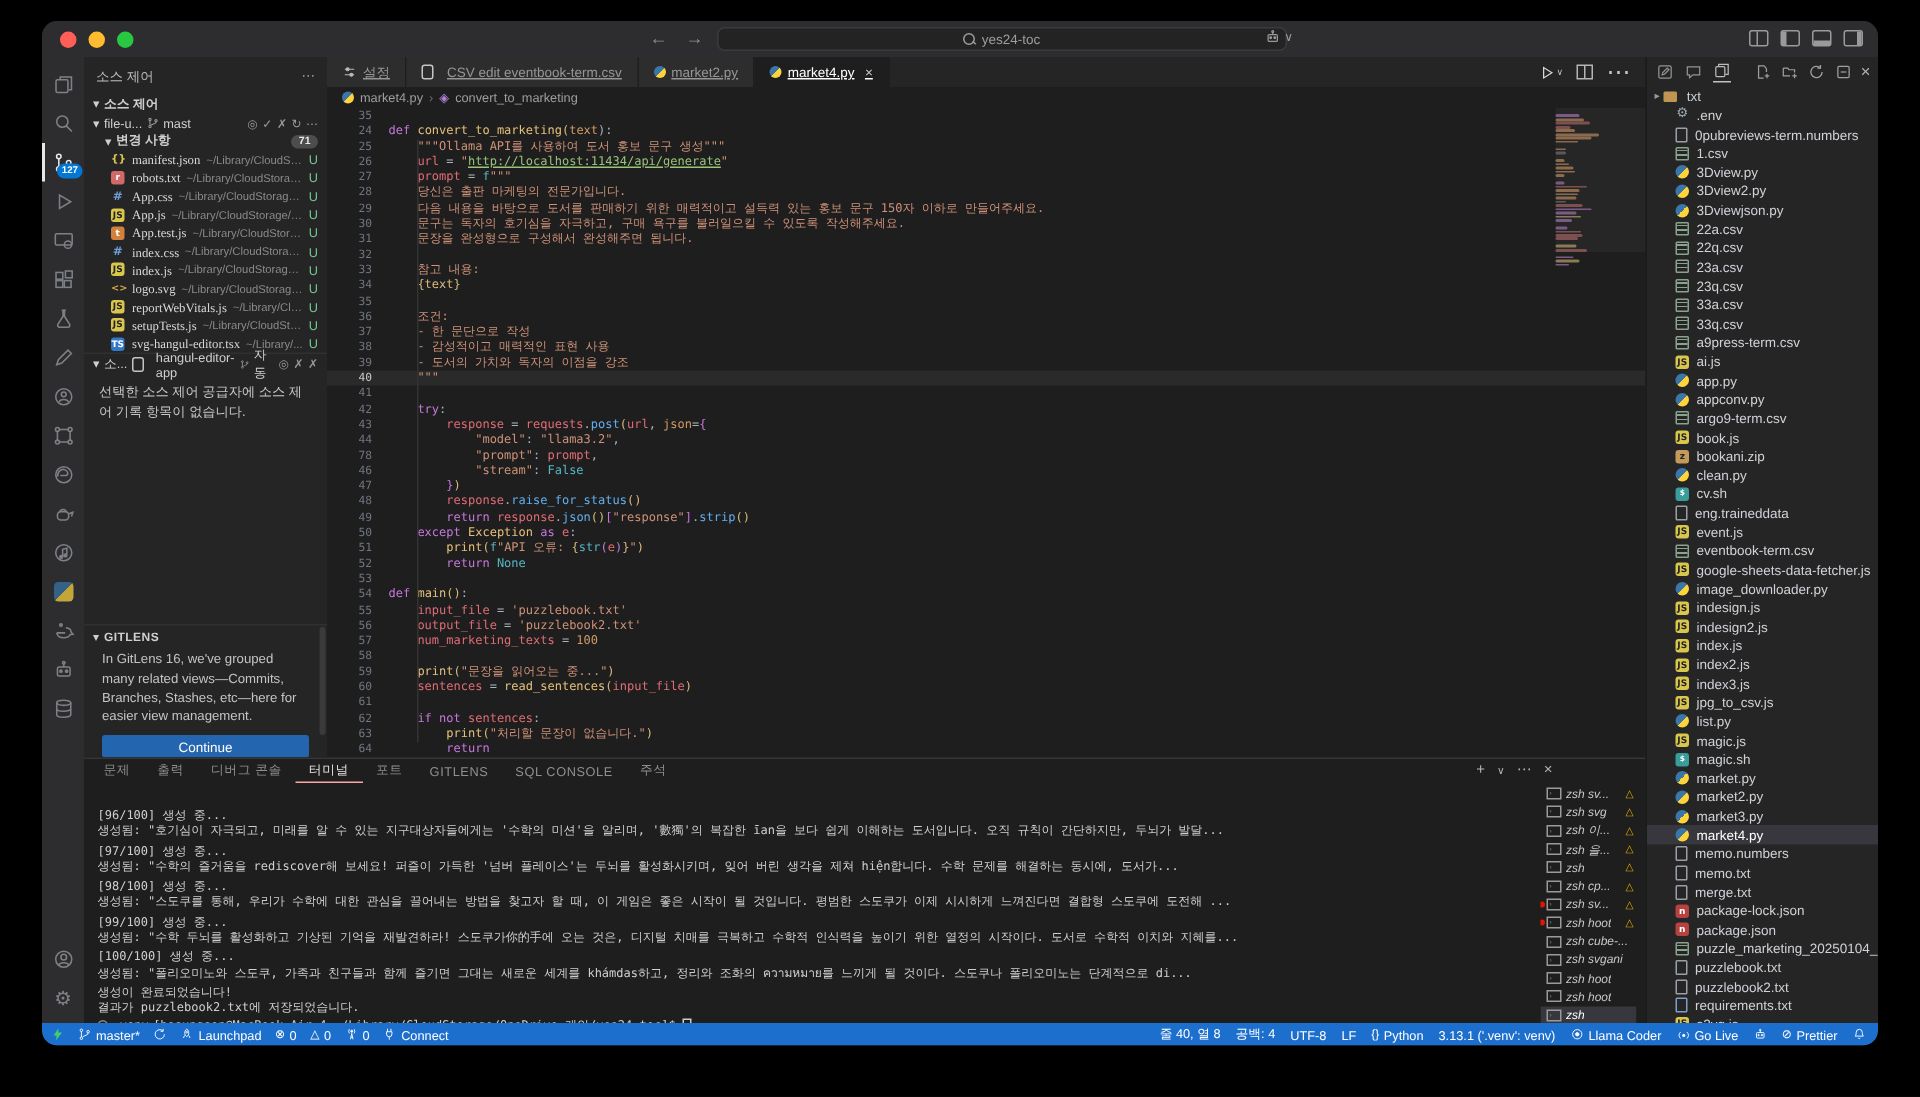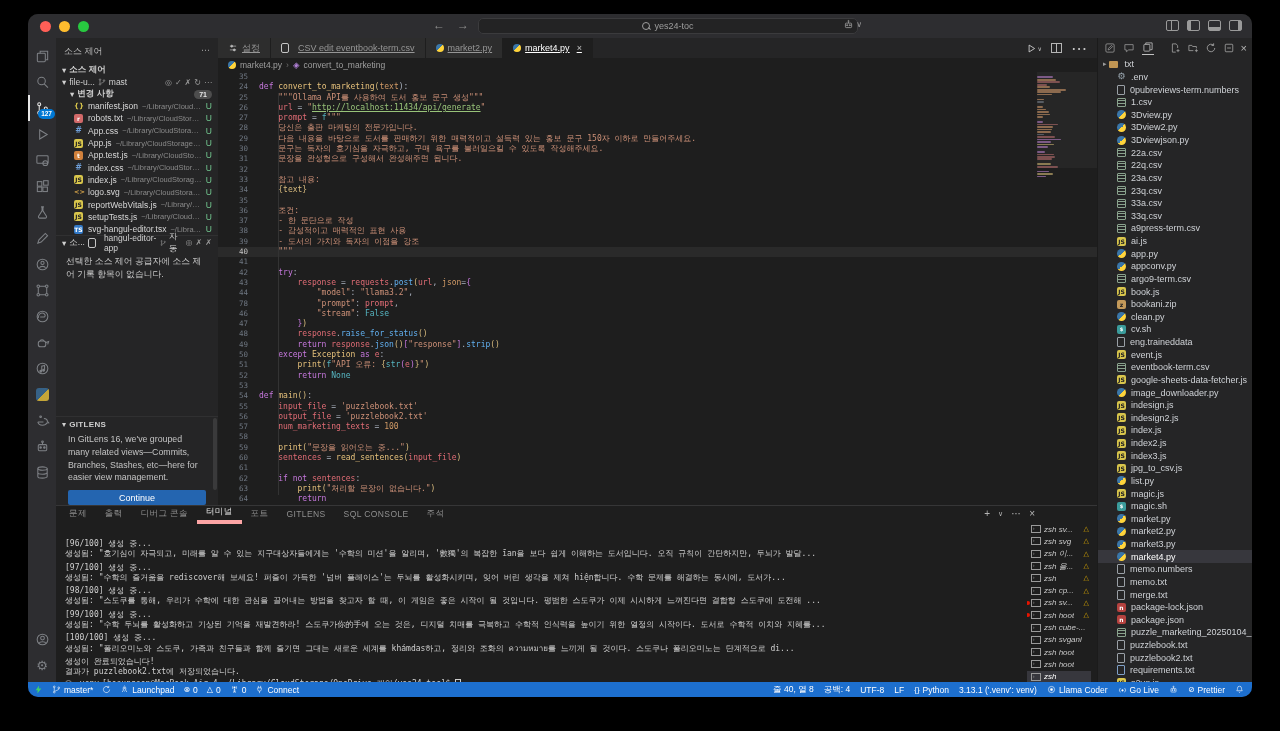--- a/index.html
+++ b/index.html
@@ -35,21 +35,21 @@
   
   .sidebar{position:absolute;left:28px;top:24px;width:162px;height:467px;background:#252526;overflow:hidden;font-size:8.5px;}
   .sb-title{height:18px;padding:7px 8px 0;color:#bbb;font-size:9px;display:flex;}
   .sb-title .more{margin-left:auto;color:#9a9a9a;}
   .sb-sec{height:13px;display:flex;align-items:center;padding:0 6px;font-weight:bold;color:#cfcfcf;gap:3px;}
   .sb-repo{height:12px;display:flex;align-items:center;padding:0 6px;gap:3px;color:#d0d0d0;}
   .sb-repo .ic{color:#9a9a9a;font-size:8px;}
   .sb-changes{height:12px;display:flex;align-items:center;padding:0 6px 0 14px;gap:3px;color:#cfcfcf;font-weight:bold;}
   .badge{margin-left:auto;background:#4d4d4d;color:#e8e8e8;border-radius:7px;padding:1px 5px;font-size:7px;font-weight:bold;}
   .scm-row{height:12.3px;display:flex;align-items:center;padding:0 6px 0 18px;white-space:nowrap;}
-  .scm-row .nm{color:#d8d8d8;font-size:8.5px;}
+  .scm-row .nm{color:#d8d8d8;font-size:8.5px;font-family:Liberation Serif, serif;}
   .scm-row .pth{color:#8a8a8a;font-size:7.5px;margin-left:4px;flex:1;overflow:hidden;text-overflow:ellipsis;}
   .scm-row .st{color:#73c991;margin-left:4px;font-size:8.5px;}
   .sb-msg{padding:6px 10px;color:#c8c8c8;font-size:8.8px;line-height:1.45;}
   .gitlens{position:absolute;left:0;right:0;top:378px;border-top:1px solid #303031;}
   .gl-head{height:14px;display:flex;align-items:center;gap:3px;padding:0 6px;font-weight:bold;font-size:8px;color:#cfcfcf;letter-spacing:.3px;}
   .gl-text{padding:2px 12px 4px;color:#c4c4c4;font-size:8.8px;line-height:1.45;}
   .gl-btn{margin:2px 12px;height:15px;background:#2465b0;color:#fff;display:flex;align-items:center;justify-content:center;
     font-size:9px;border-radius:2px;}
   .sb-scroll{position:absolute;right:1px;top:380px;width:4px;height:72px;background:#4a4a4a;border-radius:2px;opacity:.6;}
   
@@ -76,21 +76,21 @@
   .tk-fstr{color:#d7ba7d}.tk-const{color:#56b6c2}.tk-num{color:#d19a66}
   .tk-op,.tk-pn{color:#abb2bf}.tk-b1{color:#d7ba7d}.tk-b2{color:#c678dd}
   .ctext{color:#abb2bf;}
   .minimap{position:absolute;right:14px;top:2px;width:46px;}
   .minimap .mm{height:1.6px;margin-bottom:.9px;border-radius:1px;}
   .mm-slider{position:absolute;right:0;top:0;width:60px;height:96px;background:rgba(160,160,160,.07);}
   
   .panel{position:absolute;left:28px;top:491px;width:1041px;height:177px;background:#1e1e1e;border-top:1px solid #363637;}
   .ptabs{position:absolute;left:4px;top:0;height:16px;display:flex;gap:0;align-items:center;}
   .ptab{padding:0 9px;font-size:8.5px;color:#8f8f8f;height:15px;display:flex;align-items:center;letter-spacing:.4px;}
-  .ptab.active{color:#e7e7e7;border-bottom:4px solid #fca5a5;}
+  .ptab.active{color:#e7e7e7;border-bottom:1px solid #fca5a5;}
   .pactions{position:absolute;right:62px;top:2px;display:flex;gap:8px;color:#b5b5b5;font-size:10px;align-items:center;}
   .term{position:absolute;left:9px;top:16px;right:76px;bottom:0;overflow:hidden;
     font-family:"DejaVu Sans Mono",monospace;font-size:8px;color:#cfcfcf;padding-top:14px;}
   .tline{height:10.3px;line-height:10.3px;white-space:nowrap;overflow:hidden;}
   .tline.lbl{margin-top:3px;}
   .tline.done{margin-top:3px;}
   .prompt{display:flex;align-items:center;gap:3px;height:10.3px;margin-top:1px;}
   .pcirc{width:5px;height:5px;border:1px solid #8a8a8a;border-radius:50%;flex:none;}
   .cursor{width:4px;height:8px;border:1px solid #ccc;display:inline-block;margin-left:2px;}
   .sessions{position:absolute;right:6px;top:17px;width:64px;bottom:0;overflow:hidden;}

